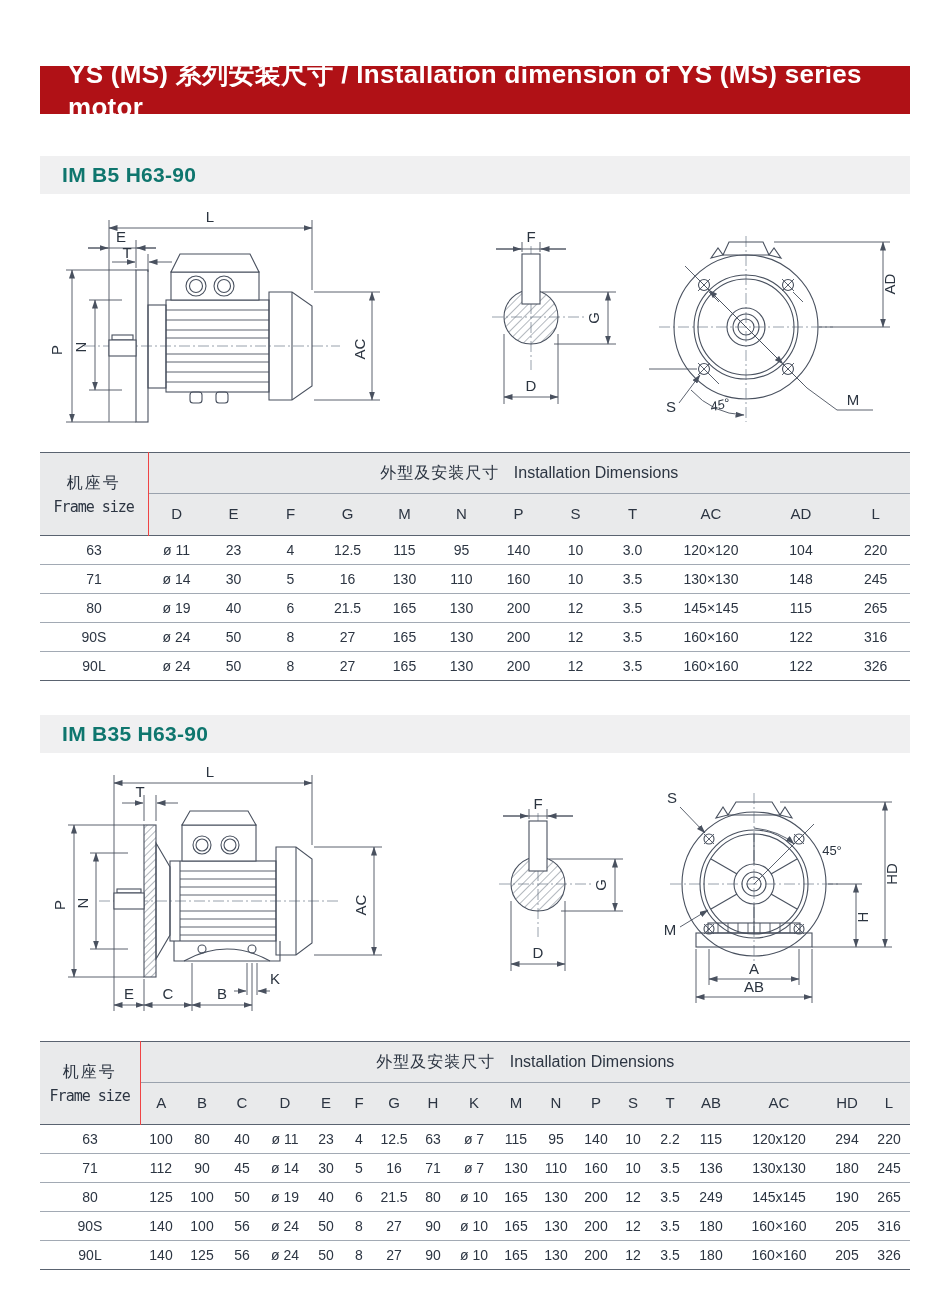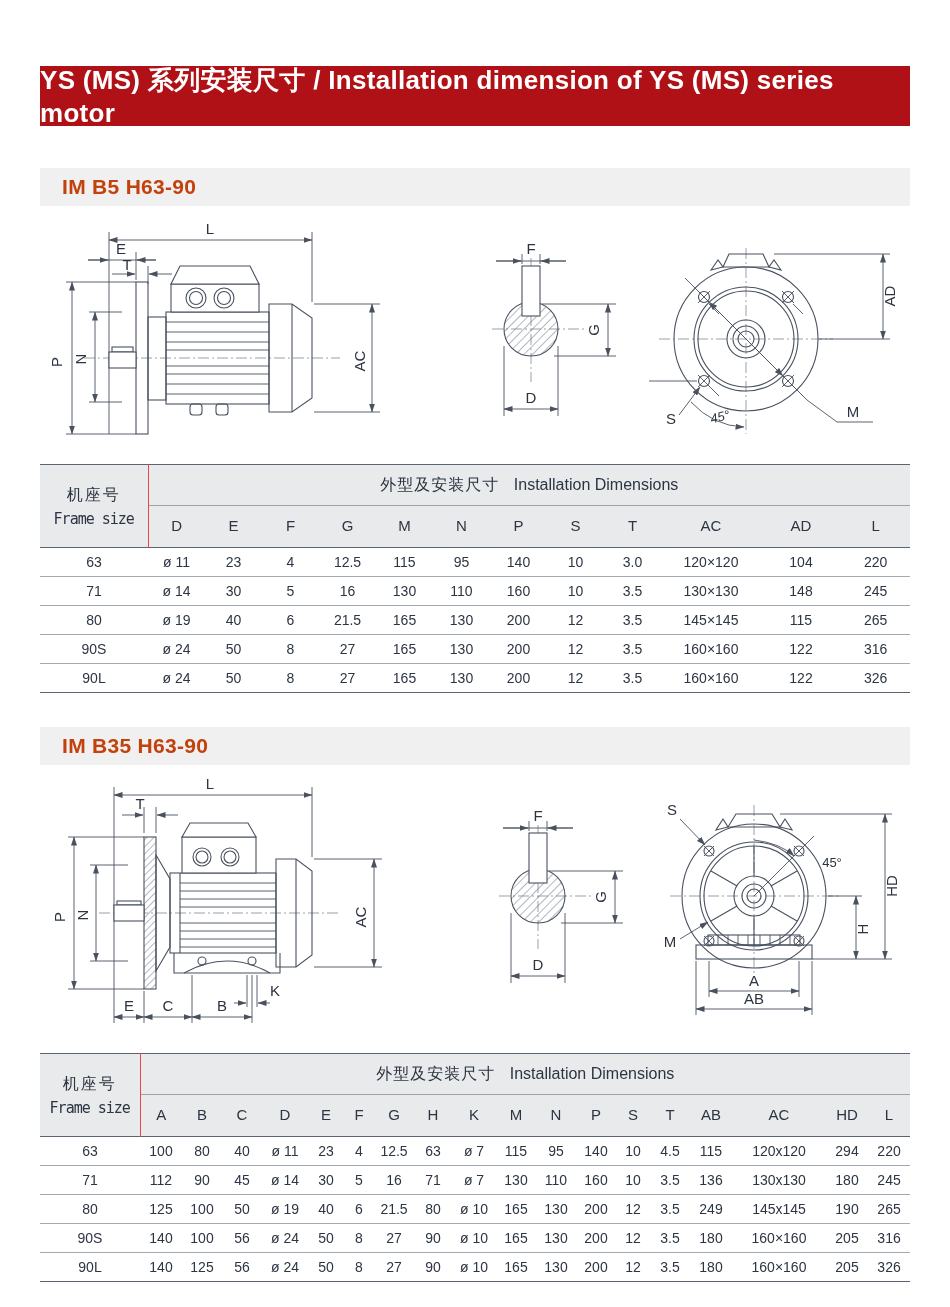--- a/index.html
+++ b/index.html
@@ -1,22 +1,22 @@
 <!DOCTYPE html>
 <html><head>
 <meta charset="utf-8">
 <title>YS (MS) Installation Dimensions</title>
 <style>
   html,body{margin:0;padding:0;background:#fff;}
   body{width:950px;height:1307px;font-family:"Liberation Sans",sans-serif;color:#2c3542;position:relative;overflow:hidden;}
   .content{margin:0 40px;}
-  .banner{margin-top:66px;height:60px;background:#b01116;display:flex;align-items:center;justify-content:center;}
+  .banner{margin-top:66px;height:48px;background:#b01116;display:flex;align-items:center;justify-content:center;padding-left:28px;}
   .banner span{color:#ffffff;font-size:26px;font-weight:bold;letter-spacing:.3px;}
   .sec-head{height:38px;background:#f0f0f1;display:flex;align-items:center;padding-left:22px;}
-  .sec-head span{font-size:21px;font-weight:bold;color:#c2410c;letter-spacing:.3px;}
+  .sec-head span{font-size:21px;font-weight:bold;color:#0f766e;letter-spacing:.3px;}
   .sec1 .sec-head{margin-top:42px;}
   .sec2 .sec-head{margin-top:34px;}
   .drawings{display:flex;justify-content:space-between;align-items:flex-start;padding:0 4px;}
   .drawings.row1{margin-top:10px;height:240px;}
   .drawings.row2{margin-top:12px;height:262px;}
   .mt14{margin-top:14px;}.mt18{margin-top:18px;}.mt20{margin-top:20px;}.mt6{margin-top:6px;}
   svg.dw .s{stroke:#49515f;stroke-width:1.1;fill:none;}
   svg.dw .d{stroke:#49515f;stroke-width:.9;fill:none;}
   svg.dw .cl{stroke:#8c96a3;stroke-width:.9;fill:none;stroke-dasharray:11 3 2 3;}
   svg.dw .wh{fill:#ffffff;}
@@ -581,21 +581,21 @@
             <td>ø 11</td>
             <td>23</td>
             <td>4</td>
             <td>12.5</td>
             <td>63</td>
             <td>ø 7</td>
             <td>115</td>
             <td>95</td>
             <td>140</td>
             <td>10</td>
-            <td>4.5</td>
+            <td>2.2</td>
             <td>115</td>
             <td>120x120</td>
             <td>294</td>
             <td>220</td>
           </tr>
           <tr>
             <td>71</td>
             <td>112</td>
             <td>90</td>
             <td>45</td>

